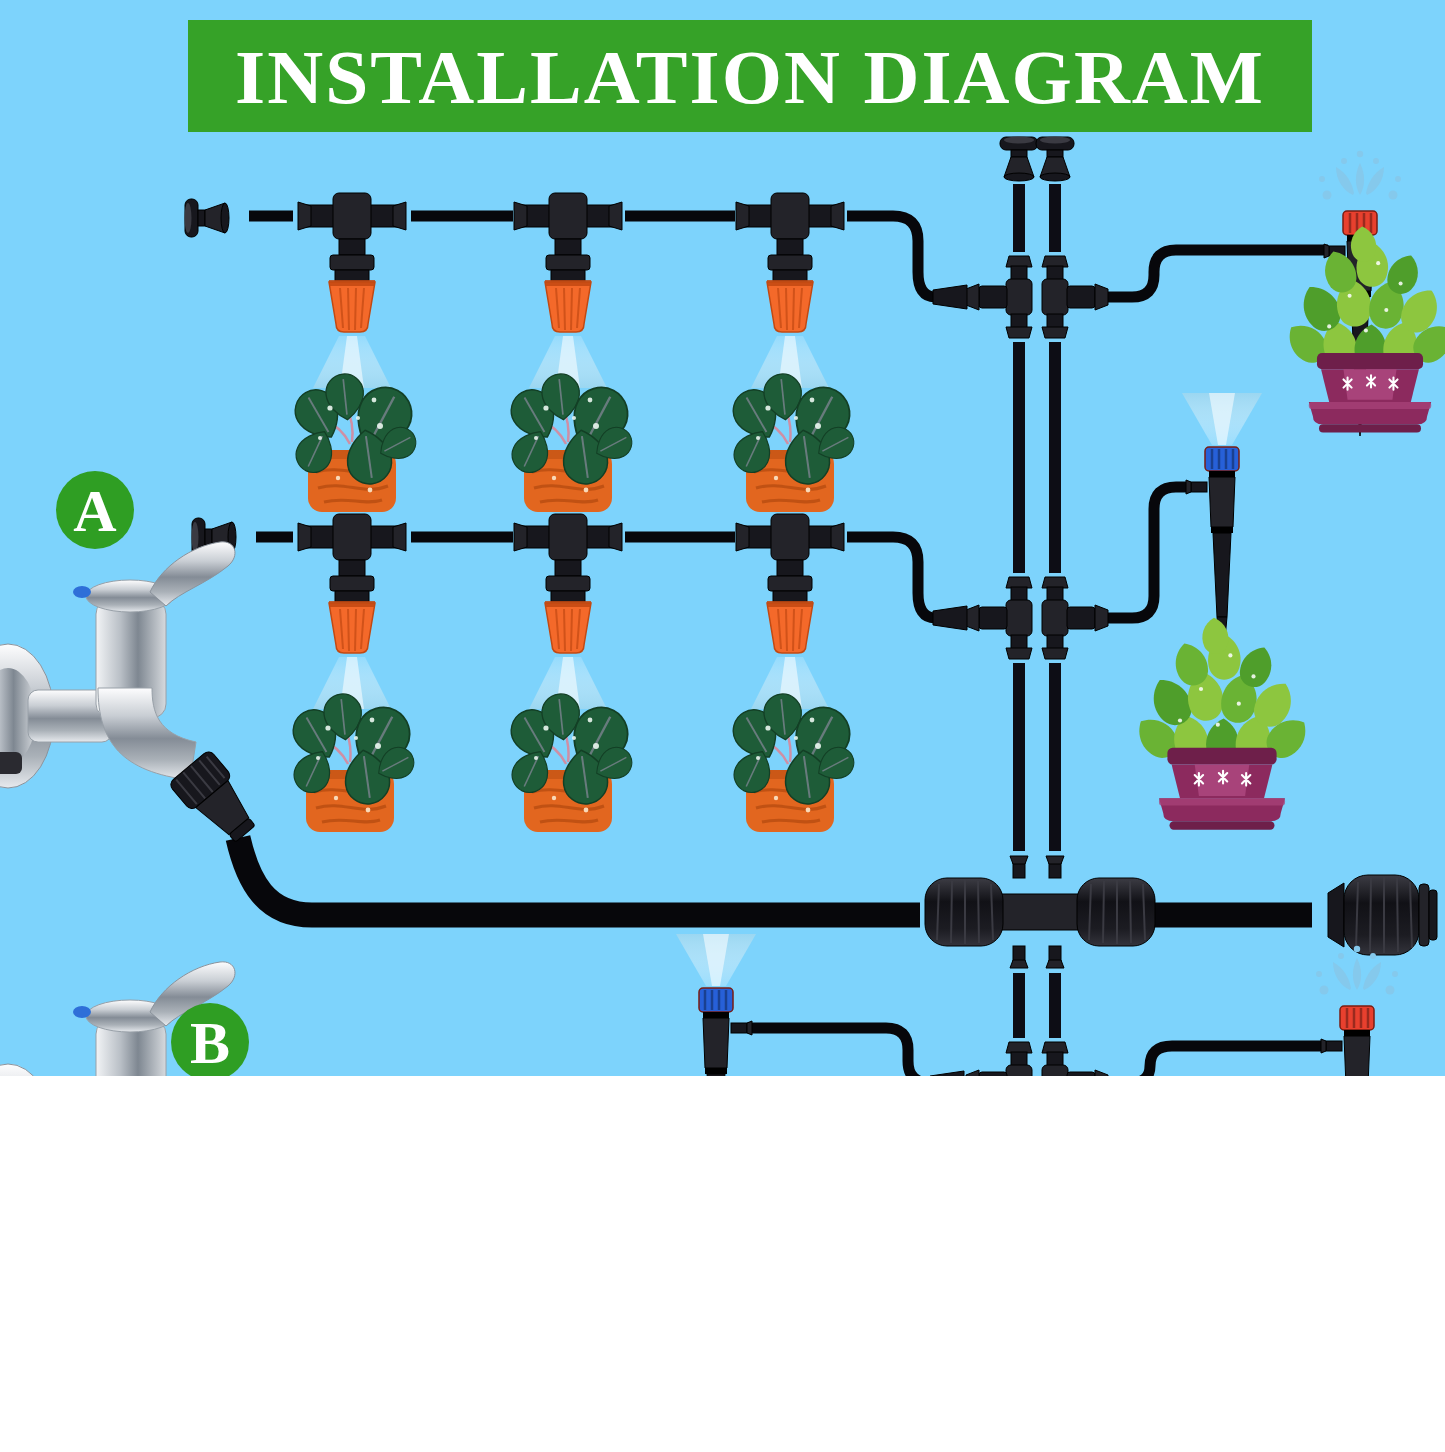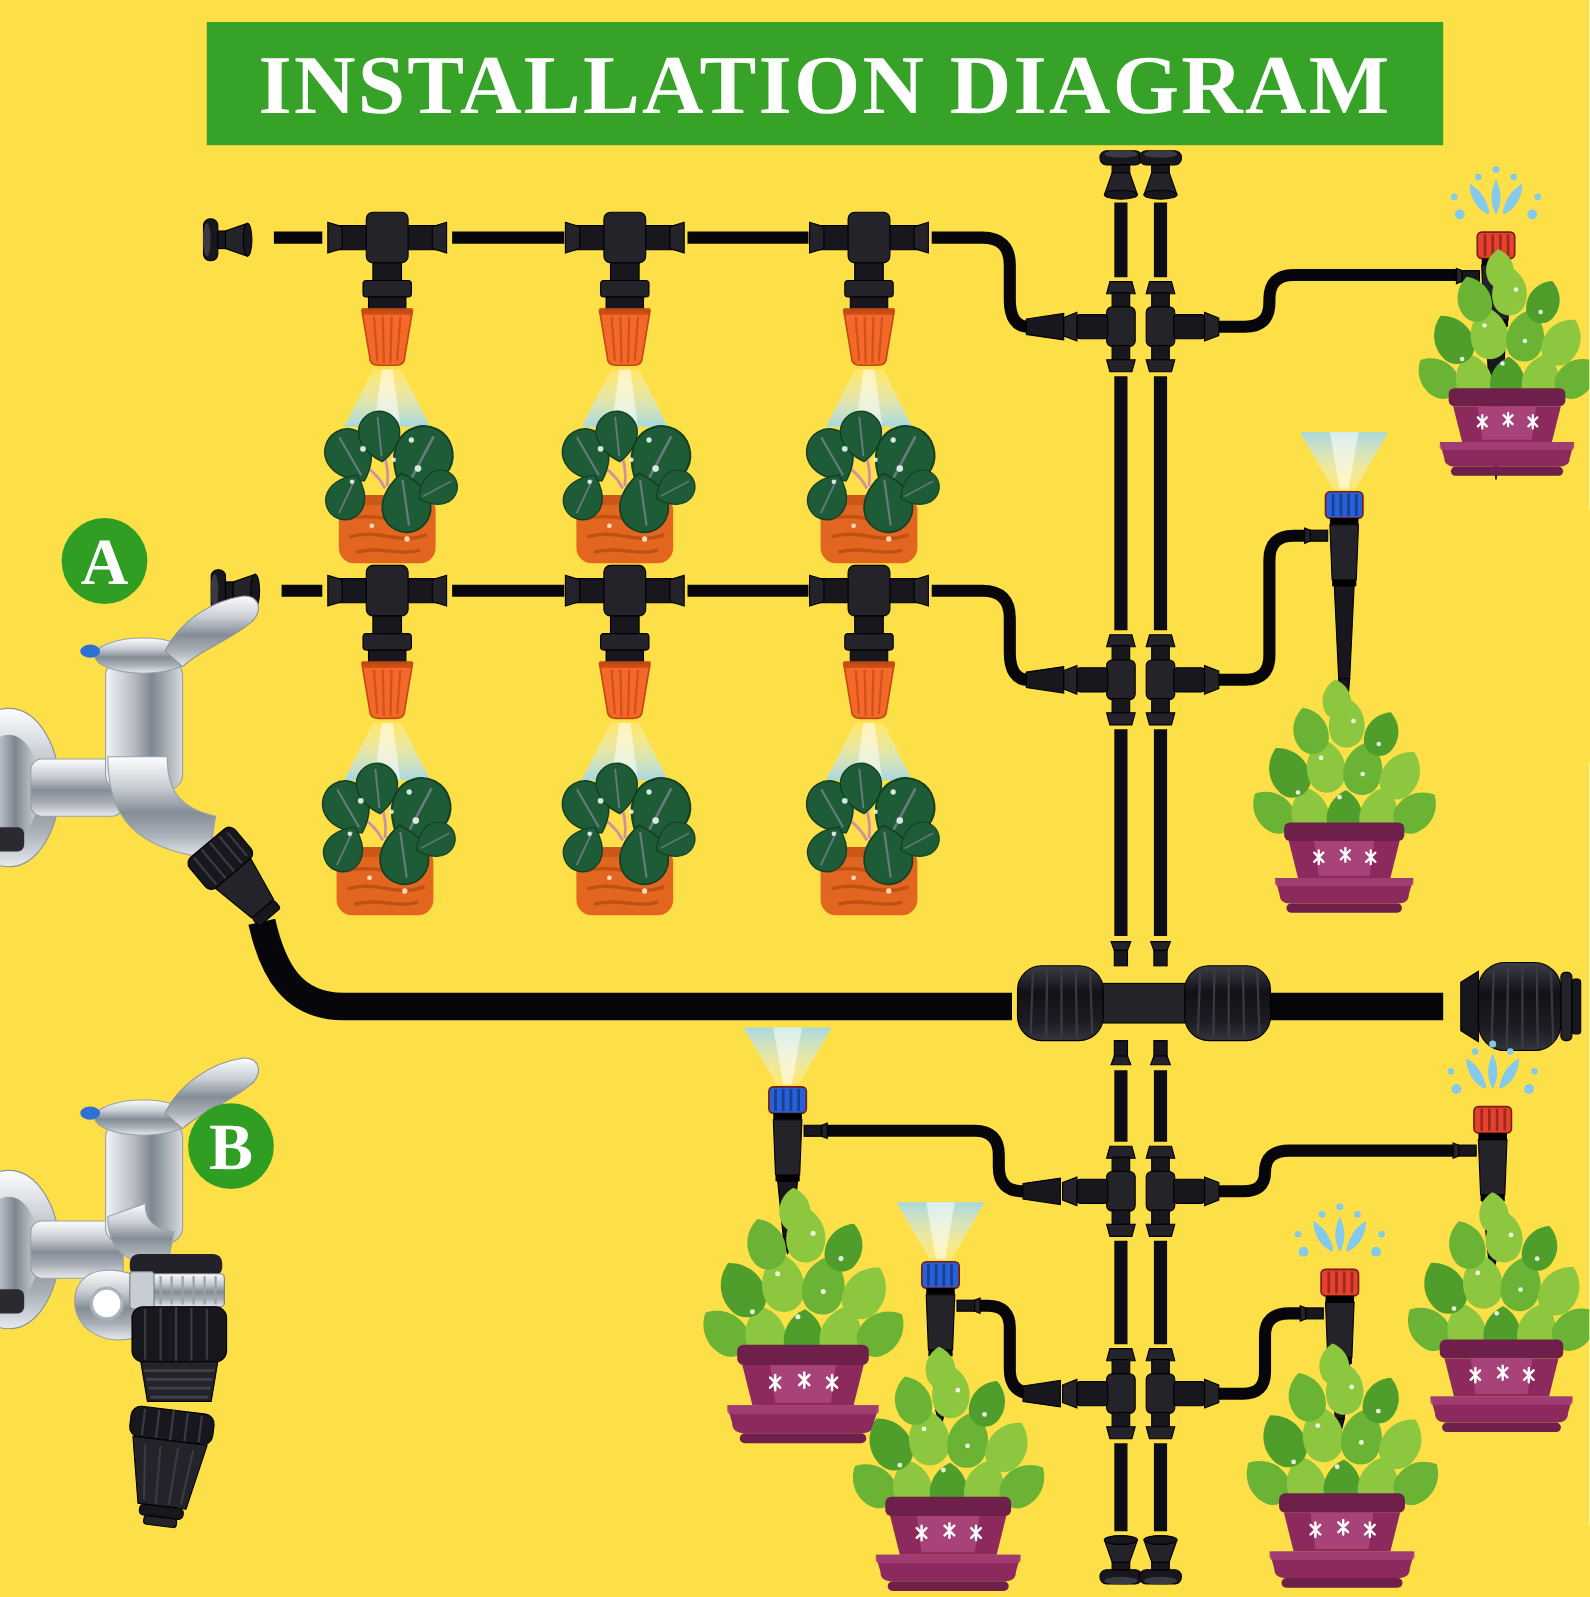--- a/index.html
+++ b/index.html
@@ -1,16 +1,16 @@
 <!DOCTYPE html>
 <html style="--banner-green: #36a228; --badge-green: #2f9e23; --tube-black: #07070b; --pipe-black: #0d0d15; --fitting-dark: #17171d; --fitting-mid: #232329; --orange-mister: #f4692a; --orange-dark: #c24912; --pot-orange: #e2661f; --pot-orange-dark: #b84c10; --leaf-dark: #1e5c38; --leaf-dark-edge: #133f25; --petiole: #cf8fa4; --leaf-light: #8dc63f; --leaf-mid: #6ab334; --leaf-deep: #4f9e2b; --pot-purple: #8c2a5e; --pot-purple-light: #a8437a; --pot-purple-dark: #6e1f4a; --spray-blue: #aadcf2; --splash-blue: #85c9ec; --cap-red: #e8402e; --cap-blue: #2760d8;"><head>
 <meta charset="utf-8">
 <style>
   html,body{margin:0;padding:0;background:#ffffff;}
-  #stage{position:relative;width:1445px;height:1452px;background:#fde047;overflow:hidden;
+  #stage{position:relative;width:1445px;height:1076px;background:#7dd3fc;overflow:hidden;
          font-family:"Liberation Serif","DejaVu Serif",serif;}
   svg{display:block;}
   .banner-rect{fill:var(--banner-green,#36a228);}
   .banner-title{fill:#ffffff;font-family:"Liberation Serif","DejaVu Serif",serif;
                 font-weight:700;font-size:76px;letter-spacing:2px;}
   .badge{fill:var(--badge-green,#2f9e23);}
   .badge-text{fill:#ffffff;font-family:"Liberation Serif","DejaVu Serif",serif;
               font-weight:700;font-size:60px;}
   .tube{stroke:var(--tube-black,#07070b);stroke-width:11;fill:none;stroke-linejoin:round;}
   .tube-main{stroke-width:25;}

